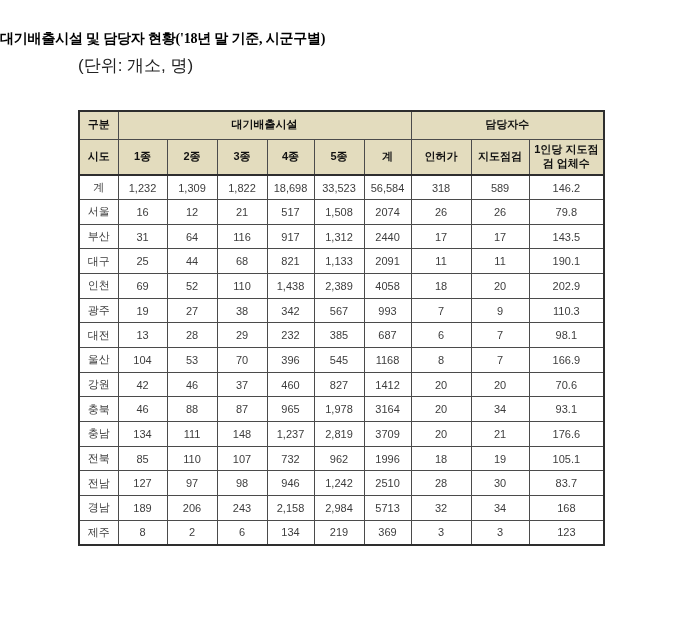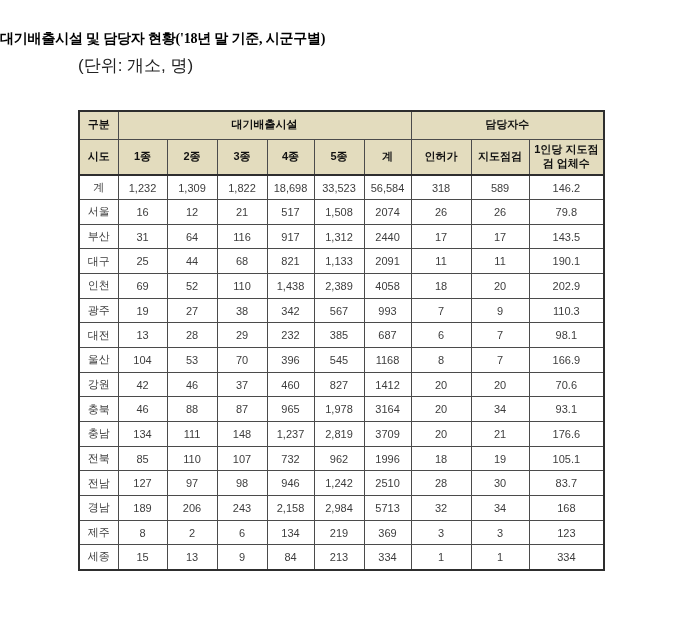--- a/index.html
+++ b/index.html
@@ -255,28 +255,16 @@
           <td>8</td>
           <td>2</td>
           <td>6</td>
           <td>134</td>
           <td>219</td>
           <td>369</td>
           <td>3</td>
           <td>3</td>
           <td>123</td>
         </tr>
-        <tr>
-          <td>세종</td>
-          <td>15</td>
-          <td>13</td>
-          <td>9</td>
-          <td>84</td>
-          <td>213</td>
-          <td>334</td>
-          <td>1</td>
-          <td>1</td>
-          <td>334</td>
-        </tr>
       </tbody>
   </table>
 
 </div>
 
 </body></html>

